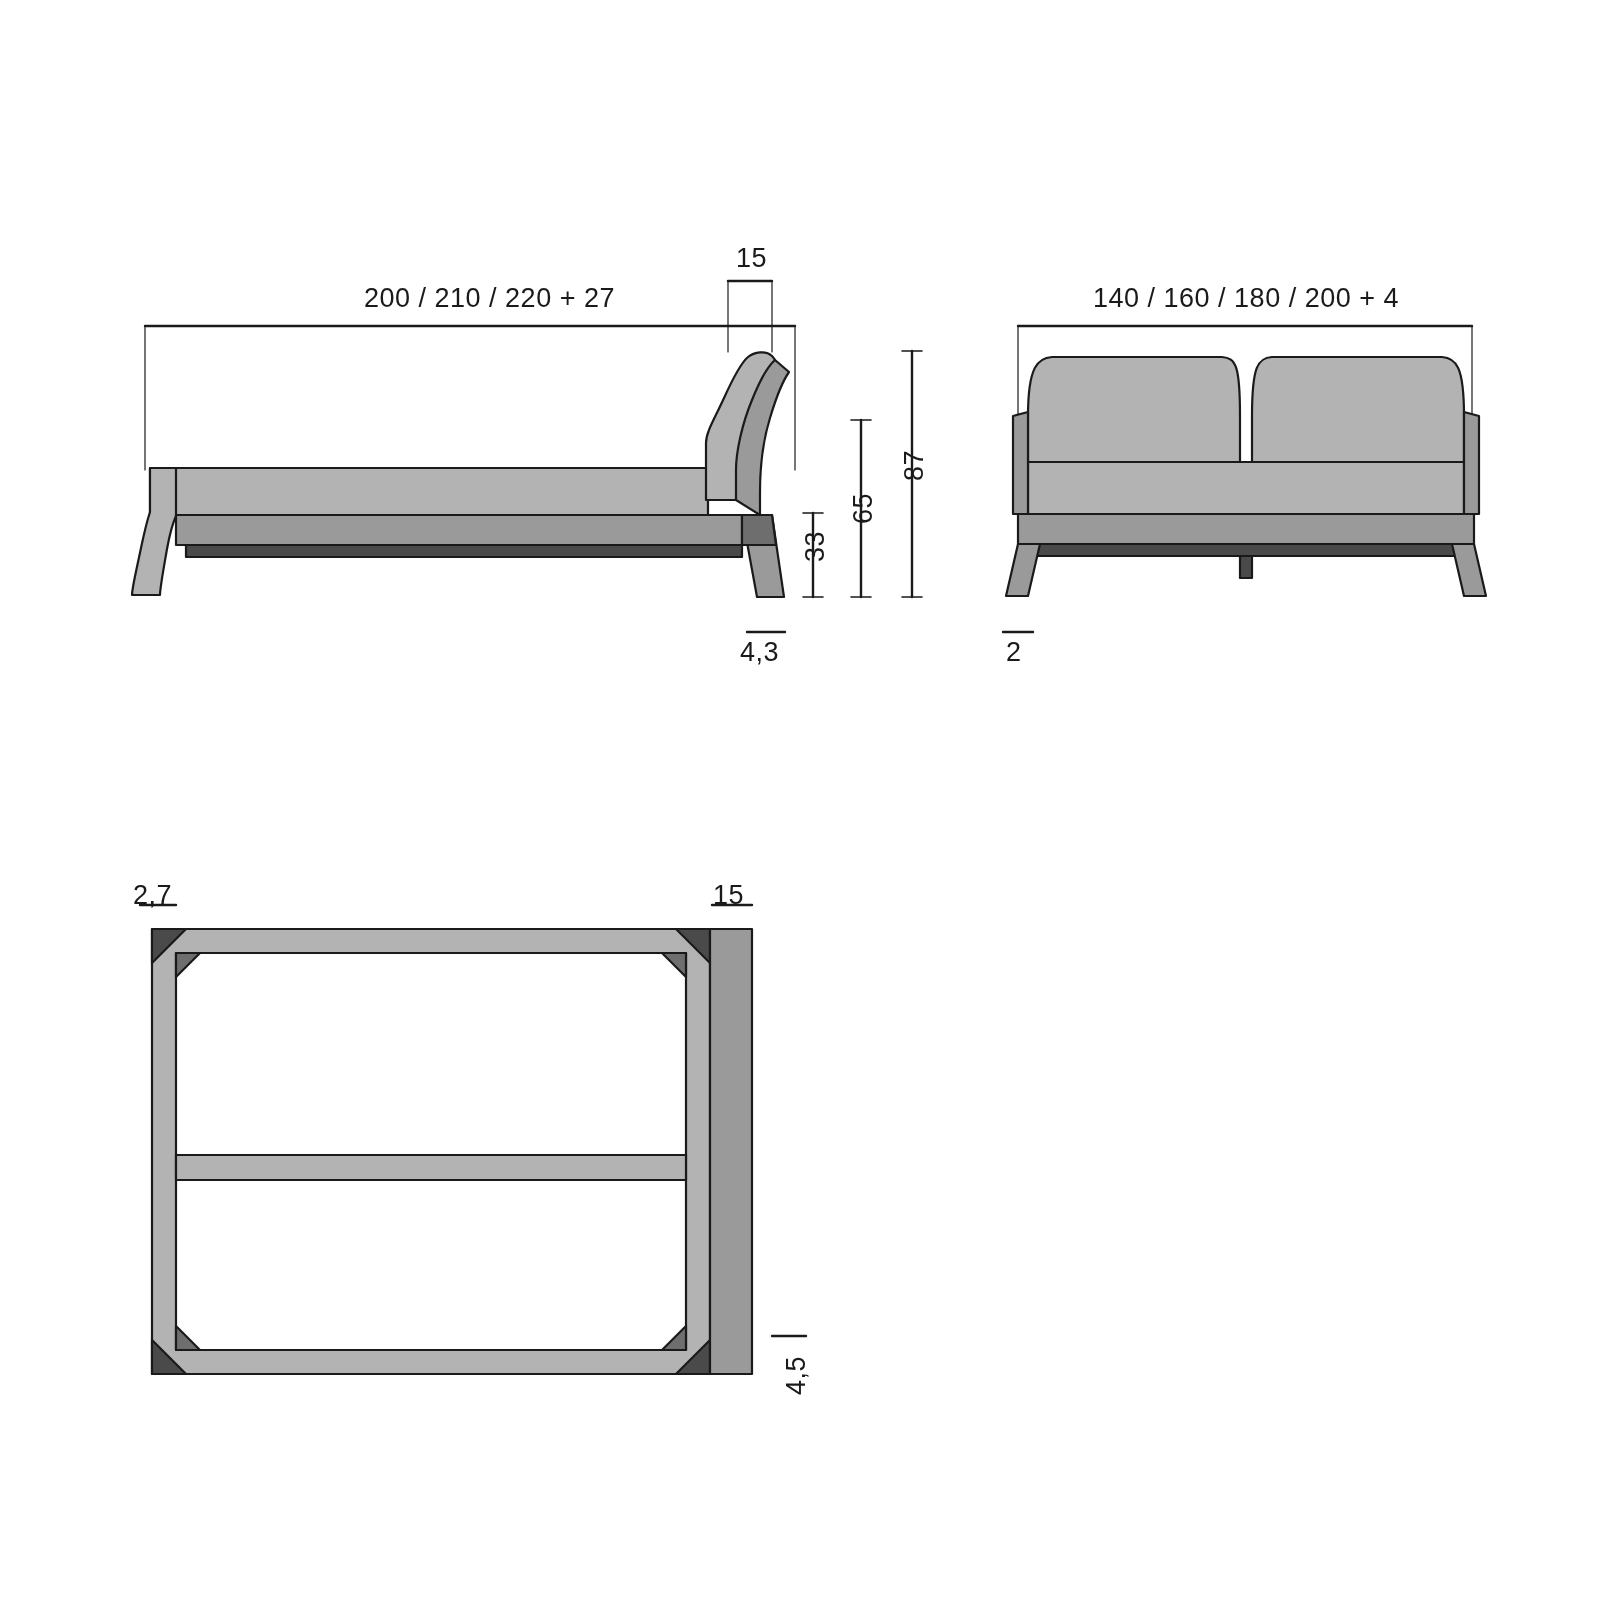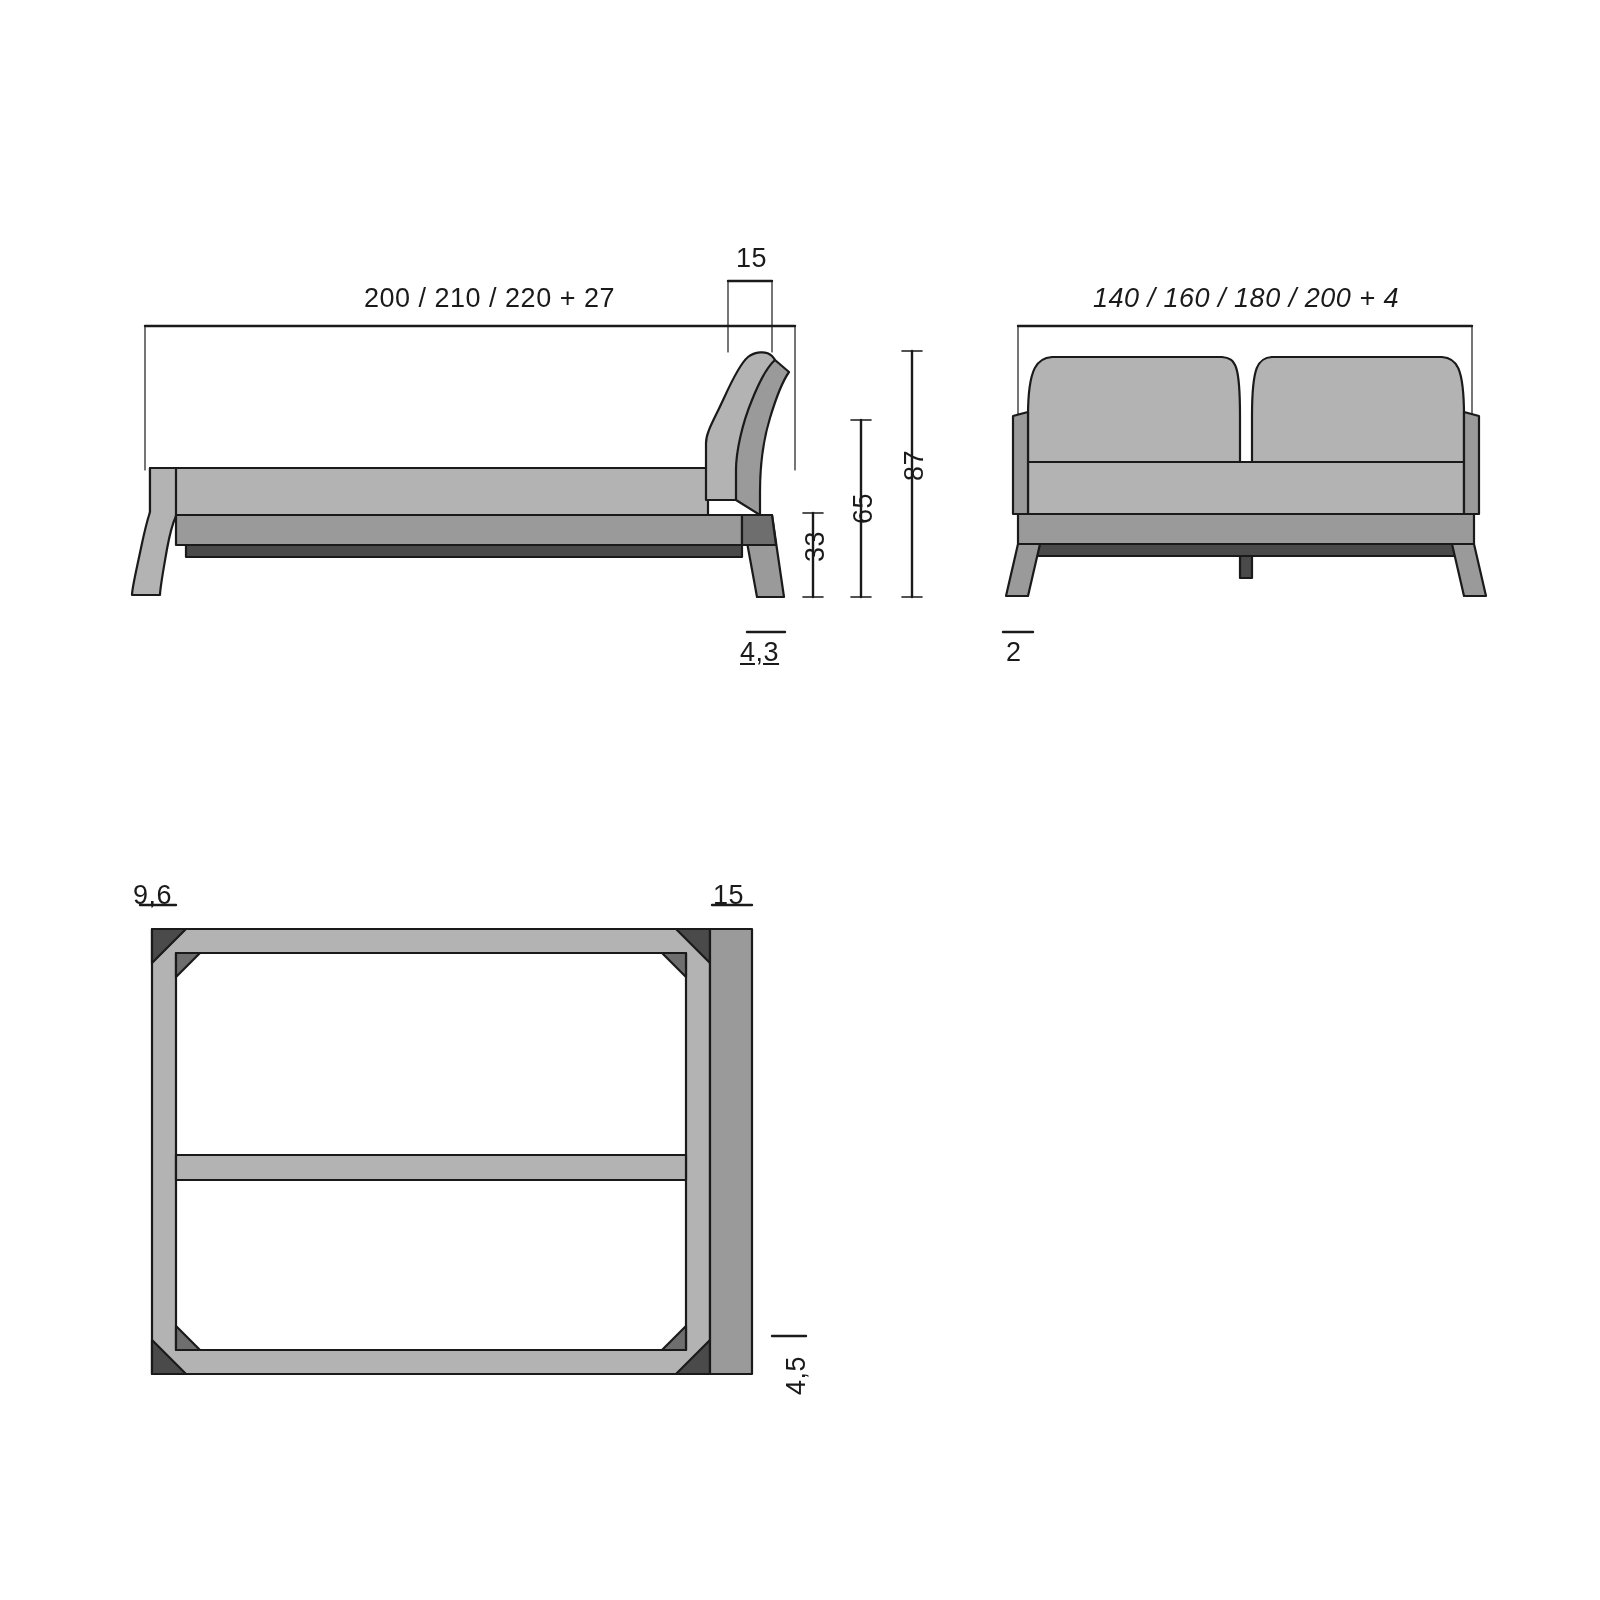--- a/index.html
+++ b/index.html
@@ -144,25 +144,25 @@
   <div class="dim-label" style="left:364px; top:283px;text-align:right;">200 / 210 / 220 + 27</div>
 
   <div class="dim-label" style="left:736px; top:243px;">15</div>
 
   <div class="dim-label rot90" style="left:800px; top:531px;">33</div>
 
   <div class="dim-label rot90" style="left:848px; top:493px;">65</div>
 
   <div class="dim-label rot90" style="left:899px; top:450px;">87</div>
 
-  <div class="dim-label" style="left:740px; top:637px;text-decoration:underline;">4,3</div>
+  <div class="dim-label" style="left:740px; top:637px;">4,3</div>
 
-  <div class="dim-label" style="left:1093px; top:283px;font-style:italic;">140 / 160 / 180 / 200 + 4</div>
+  <div class="dim-label" style="left:1093px; top:283px;">140 / 160 / 180 / 200 + 4</div>
 
   <div class="dim-label" style="left:1006px; top:637px;">2</div>
 
-  <div class="dim-label" style="left:133px; top:880px;">9,6</div>
+  <div class="dim-label" style="left:133px; top:880px;">2,7</div>
 
   <div class="dim-label" style="left:713px; top:880px;">15</div>
 
   <div class="dim-label rot90" style="left:777px; top:1360px;">4,5</div>
 
 </div>
 
 </body></html>

